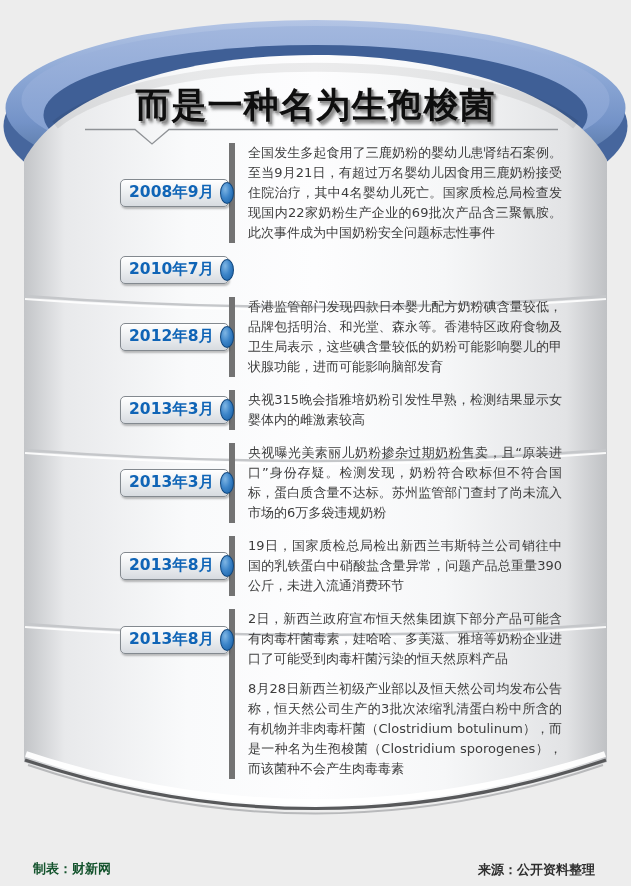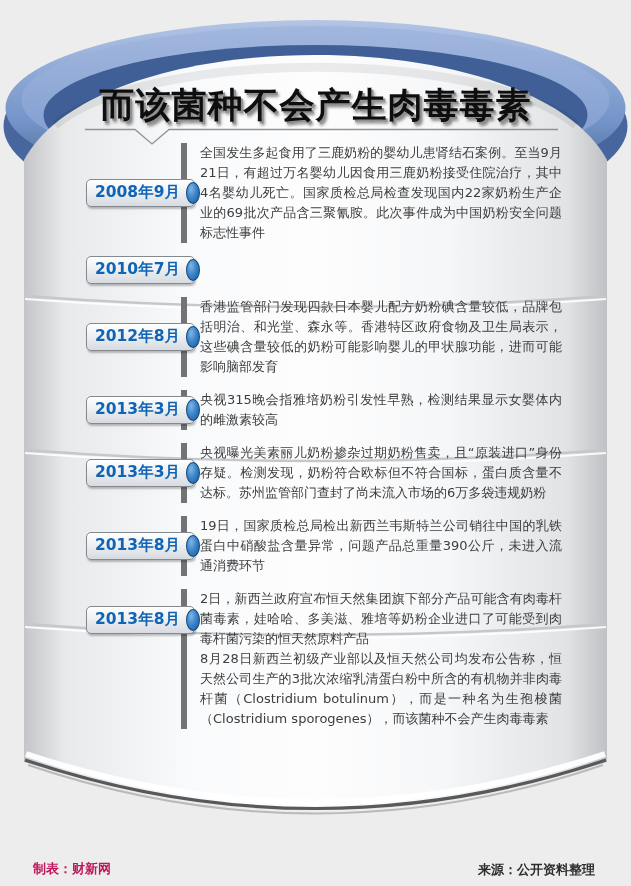--- a/index.html
+++ b/index.html
@@ -10,38 +10,38 @@
 
   .title{position:absolute;top:82px;left:0;width:100%;text-align:center;
     font-size:35px;font-weight:bold;color:#0e0e0e;letter-spacing:1px;
     text-shadow:2px 2px 0 #8f8f8f,3px 4px 3px rgba(80,80,80,.65);}
 
   .divider{position:absolute;left:85px;top:128px;}
 
   .timeline{position:absolute;left:86px;top:143px;width:476px;display:flex;flex-direction:column;gap:13px;}
   .entry{display:flex;align-items:center;}
   .entry.align-top{align-items:flex-start;}
-  .entry-label-col{width:95px;flex:0 0 95px;display:flex;justify-content:flex-start;}
+  .entry-label-col{width:95px;flex:0 0 95px;display:flex;justify-content:flex-end;margin-left:48px;}
   .entry.align-top .entry-label-col{margin-top:17px;}
   .date-label{position:relative;display:inline-block;
     border:1px solid #83898f;border-radius:5px;
     background:linear-gradient(180deg,#ffffff 0%,#eef0f2 45%,#d7dbe0 100%);
     box-shadow:inset 0 1px 0 #ffffff,1px 2px 2px rgba(0,0,0,.25);
     padding:2px 14px 3px 8px;
     color:#0f64b6;font-size:15.5px;font-weight:bold;white-space:nowrap;}
   .capsule{position:absolute;right:-6px;top:50%;transform:translateY(-50%);
     width:12px;height:20px;border-radius:50%;
     background:radial-gradient(ellipse at 35% 30%,#7fb6e4 0%,#3d85c9 45%,#135a9f 100%);
     border:1px solid #10477e;}
   .entry-text{border-left:6px solid #737373;padding-left:13px;width:364px;
     color:#3d3d3d;font-size:13px;line-height:20px;text-align:justify;}
   .entry-text p{margin:0;}
-  .entry-text p + p{margin-top:0;}
+  .entry-text p + p{margin-top:10px;}
 
-  .footer-left{position:absolute;left:33px;bottom:8px;font-size:13px;font-weight:bold;color:#be185d;}
+  .footer-left{position:absolute;left:33px;bottom:8px;font-size:13px;font-weight:bold;color:#14532d;}
   .footer-right{position:absolute;right:36px;bottom:7px;font-size:13px;font-weight:bold;color:#2e2e2e;}
 </style>
 </head>
 <body>
 
 <div class="stage">
 
   <svg class="can-svg" width="631" height="886" viewBox="0 0 631 886">
     <defs>
       <linearGradient id="lidBrim" x1="0" y1="0" x2="0" y2="1">
@@ -90,21 +90,21 @@
 
     <g>
       <path d="M26,754 Q315.5,850 605,754" stroke="#ffffff" stroke-width="6" fill="none" opacity="0.95"></path>
       <path d="M25,760 Q315.5,857 606,760" stroke="#58595b" stroke-width="3.2" fill="none"></path>
       <path d="M28,765 Q315.5,862 603,765" stroke="#b8b9bb" stroke-width="2" fill="none"></path>
     </g>
   </svg>
 
   <div class="content">
 
-    <div class="title">而该菌种不会产生肉毒毒素</div>
+    <div class="title">而是一种名为生孢梭菌</div>
 
     <svg class="divider" width="474" height="22" viewBox="0 0 474 22">
       <path d="M0,1.5 L50,1.5 L67,16 L84,1.5 L473,1.5" stroke="#8f9296" stroke-width="1.3" fill="none"></path>
     </svg>
 
     <div class="timeline">
 
       <div class="entry">
         <div class="entry-label-col">
           <div class="date-label">

